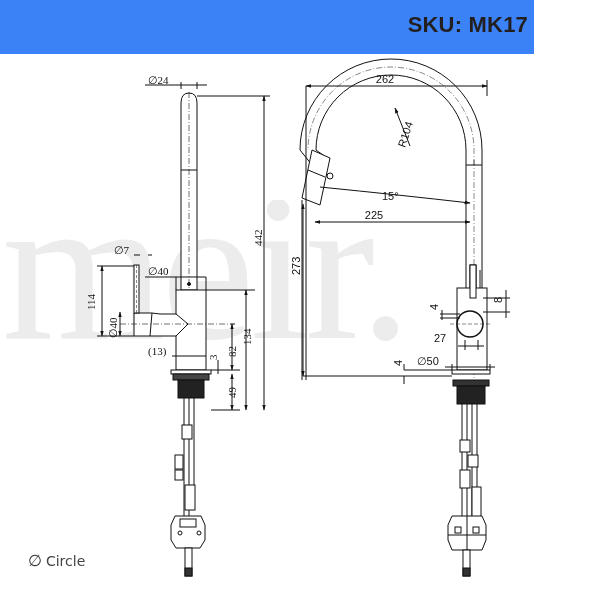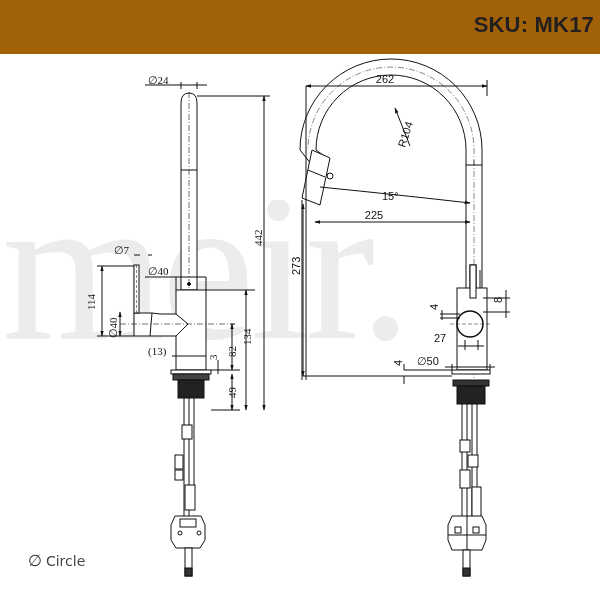--- a/index.html
+++ b/index.html
@@ -1,17 +1,17 @@
 <!DOCTYPE html>
 <html><head>
 <meta charset="utf-8">
 <style>
   html, body { margin: 0; padding: 0; }
   body { width: 600px; height: 600px; background: #ffffff; position: relative; overflow: hidden; font-family: "Liberation Sans", sans-serif; }
-  .header { position: absolute; left: 0; top: 0; width: 600px; height: 54px; background: #a16207; }
+  .header { position: absolute; left: 0; top: 0; width: 497px; height: 54px; background: #3b82f6; padding-left: 37px; }
   .sku { position: absolute; right: 6px; top: 12px; font-family: "Liberation Sans", sans-serif; font-weight: bold; font-size: 22px; color: #231f20; letter-spacing: 0.2px; }
   .watermark { position: absolute; left: 0; top: 200px; width: 600px; height: 180px; overflow: hidden; }
   .watermark span { position: absolute; left: 2px; top: -38px; font-family: "Liberation Serif", serif; font-size: 210px; color: #ececec; letter-spacing: -4px; line-height: 1; }
   svg.drawing { position: absolute; left: 0; top: 54px; }
   .legend { position: absolute; left: 28px; top: 551px; display: flex; align-items: center; gap: 4px; font-family: "DejaVu Sans", sans-serif; font-size: 14px; color: #444; }
   .legend .sym { font-size: 16px; color: #333; }
   .dim { font-family: "Liberation Serif", serif; font-size: 11px; fill: #111; }
   .dims { font-family: "Liberation Sans", sans-serif; font-size: 11px; fill: #111; }
 </style>
 </head>

